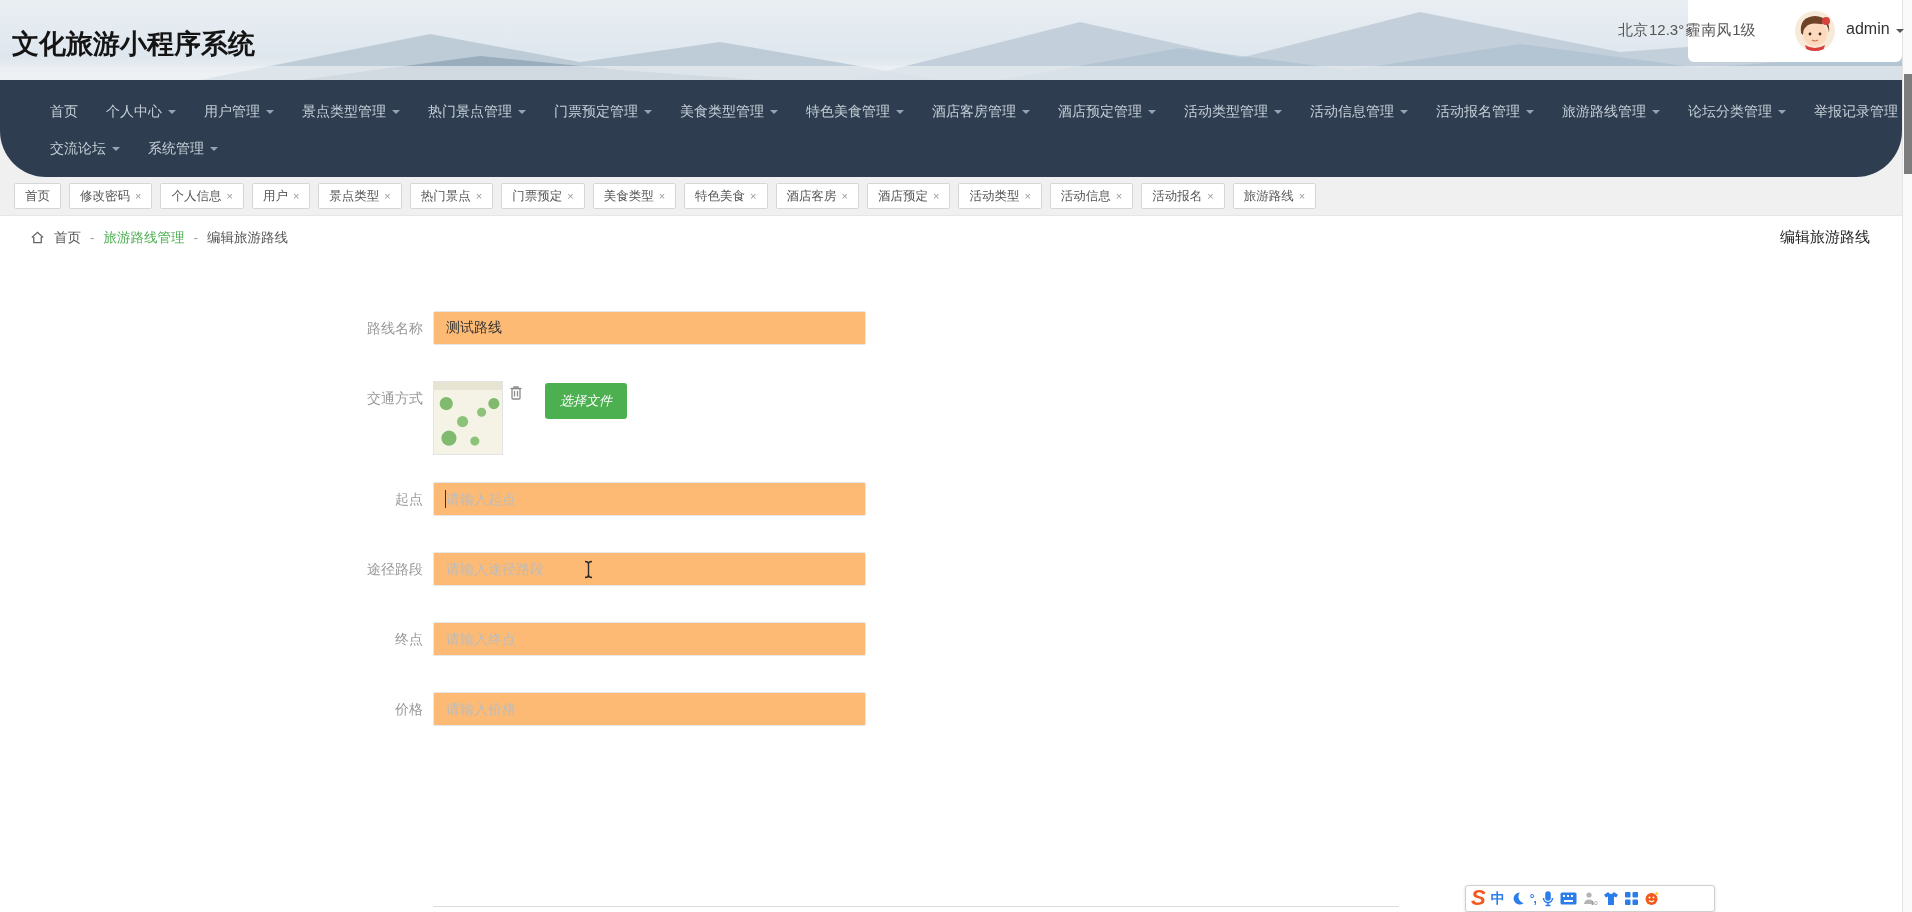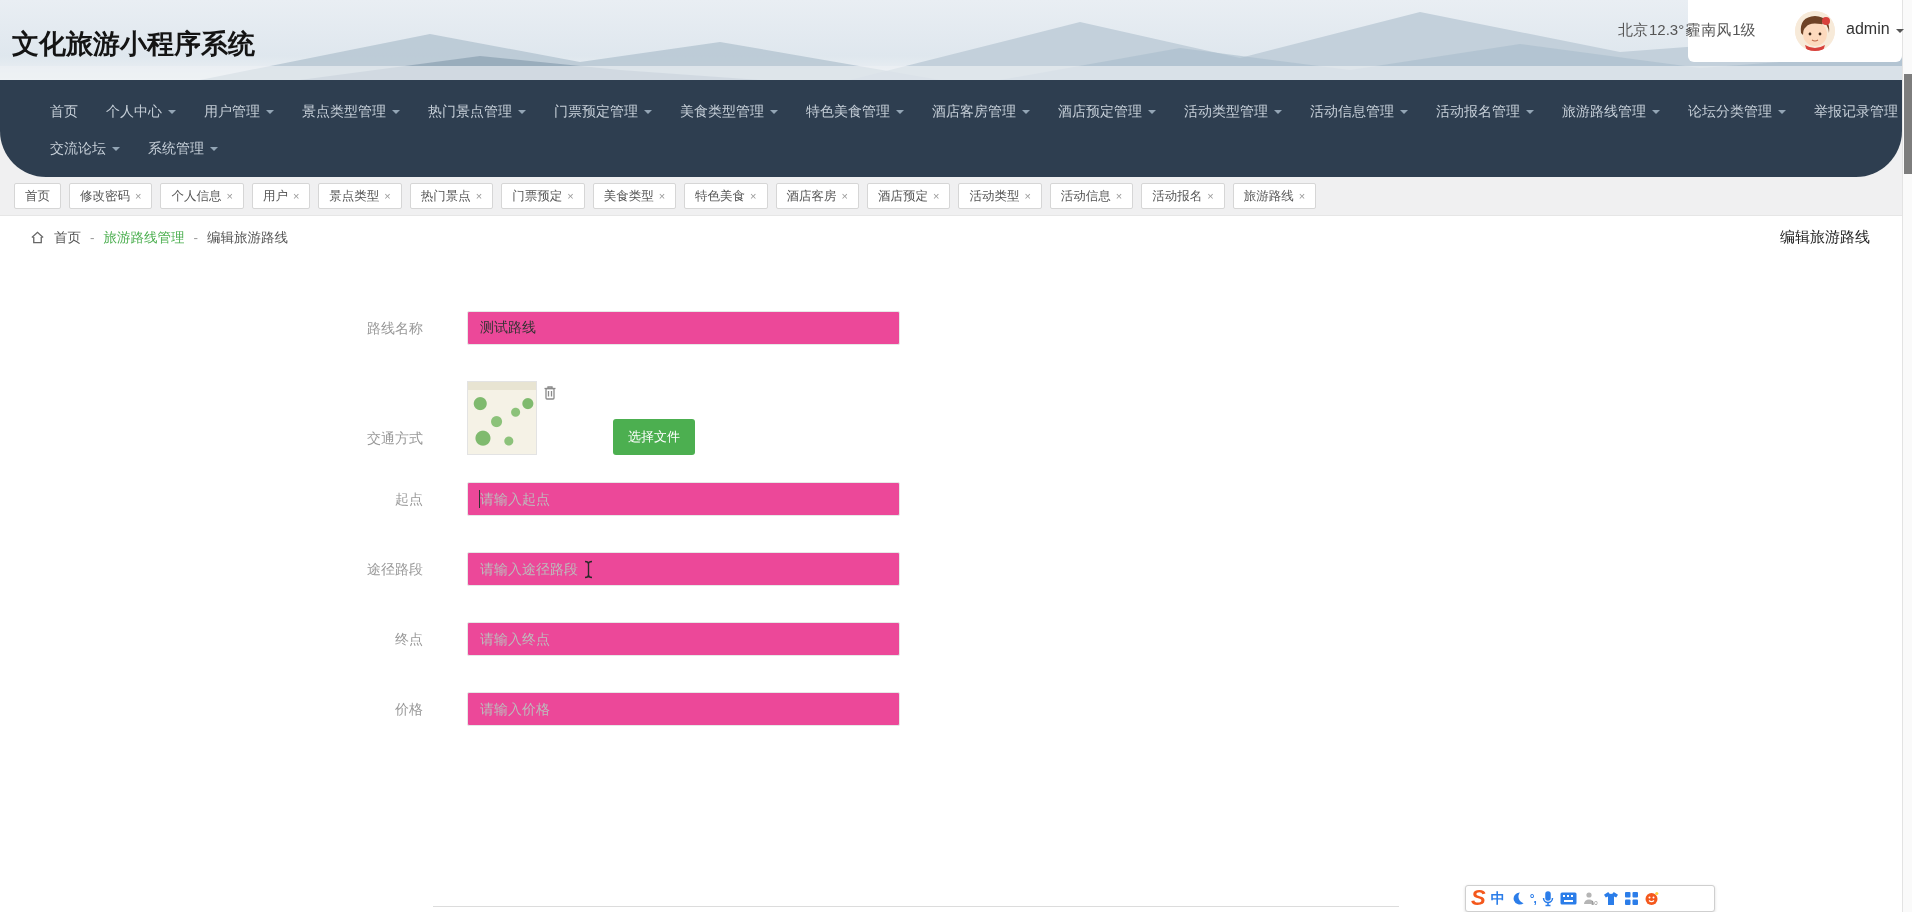--- a/index.html
+++ b/index.html
@@ -39,40 +39,40 @@
                border-top:1px solid #e6e6e6; }
   .crumbs { position:absolute; left:30px; top:0; height:43px; display:flex; align-items:center; gap:9px; font-size:13.5px; color:#555; }
   .crumb-link { color:#4caf50; cursor:pointer; }
   .crumb-sep { color:#999; }
   .home-ic { display:flex; align-items:center; }
   .page-heading { position:absolute; right:32px; top:12px; font-size:15px; color:#222; }
 
   
   .content { position:absolute; left:0; top:258px; width:1902px; height:654px; background:#fff; }
   .form { padding:53px 0 0 303px; }
-  .form-row { display:flex; align-items:flex-end; margin-bottom:36px;gap:34px; }
+  .form-row { display:flex; align-items:flex-start; margin-bottom:36px; }
   .form-row.image-row { margin-bottom:27px; }
   .f-label { width:120px; text-align:right; margin-right:10px; color:#999; font-size:14px; line-height:34px; }
   .input-wrap { position:relative; }
   .f-input { width:433px; height:34px; border:1px solid #e7e7e7; border-radius:2px; padding:0 12px;
-             font-size:14px; color:#333; outline:none; background:#ec4899; font-family:inherit; }
+             font-size:14px; color:#333; outline:none; background:#fdba74; font-family:inherit; }
   .f-input::placeholder { color:#bcbcbc; }
   .caret-line { position:absolute; left:12px; top:8px; width:1px; height:18px; background:#333; }
   .img-thumb { position:relative; width:70px; height:74px; border:1px solid #e3e3e3; background:
       radial-gradient(circle 7px at 18% 30%, #7fba6e 0 6px, transparent 7px),
       radial-gradient(circle 6px at 42% 55%, #8cc27a 0 5px, transparent 6px),
       radial-gradient(circle 8px at 22% 78%, #7fba6e 0 7px, transparent 8px),
       radial-gradient(circle 5px at 70% 42%, #8cc27a 0 4px, transparent 5px),
       radial-gradient(circle 6px at 88% 30%, #7fba6e 0 5px, transparent 6px),
       radial-gradient(circle 5px at 60% 82%, #8cc27a 0 4px, transparent 5px),
       linear-gradient(#e8e4d2 0 8px, #f5f2e6 8px);
   }
   .thumb-trash { position:absolute; right:-22px; top:2px; cursor:pointer; }
   .file-btn { margin-left:42px; margin-top:2px; background:#4caf50; color:#fff; border:none; border-radius:3px;
-              padding:9px 15px; font-size:13px; cursor:pointer; font-family:inherit; }
+              padding:9px 15px; font-size:13px; cursor:pointer; font-family:inherit;font-style:italic; }
   .textarea-edge { position:absolute; left:433px; top:648px; width:966px; height:6px; border-top:1px solid #dcdcdc; }
 
   
   .mouse-ibeam { position:absolute; left:583px; top:560px; z-index:9; }
 
   
   .scrollbar { position:absolute; right:0; top:0; width:10px; height:912px; background:#fafafa; border-left:1px solid #e3e3e3; }
   .scroll-thumb { position:absolute; left:1px; top:74px; width:8px; height:100px; background:#7d7d7d; }
 
   

